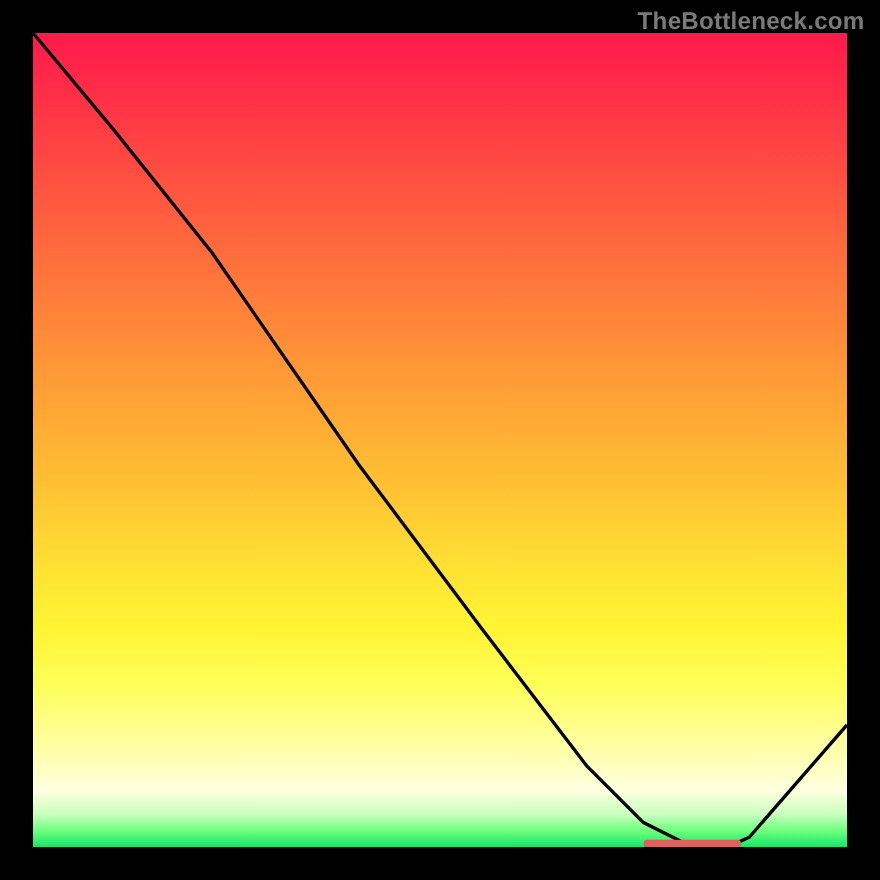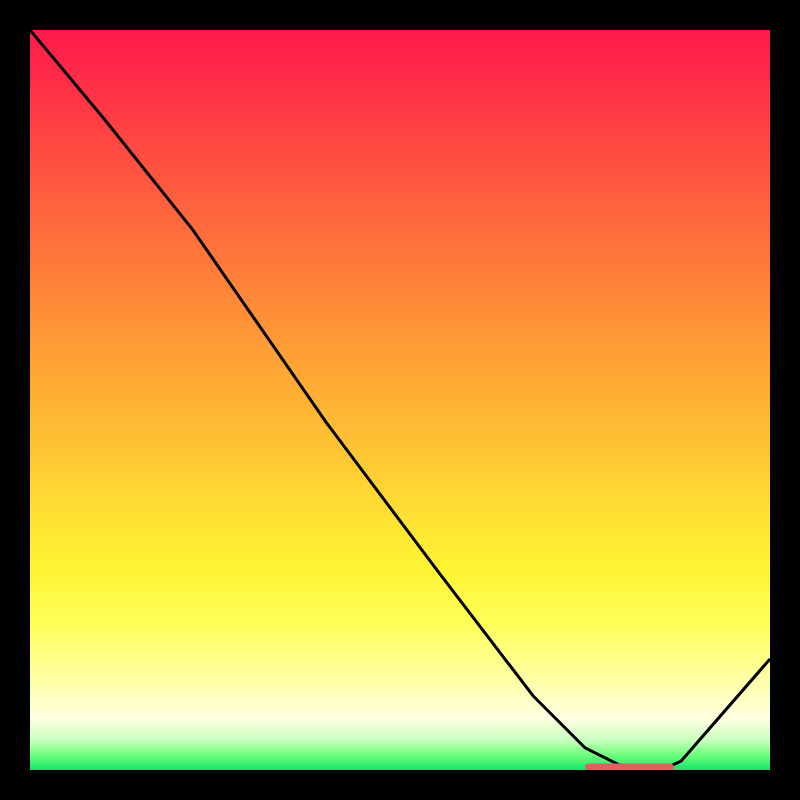--- a/index.html
+++ b/index.html
@@ -56,20 +56,21 @@
     width: 740px;
     height: 740px;
     z-index: 3;
   }
 </style>
 </head>
 <body>
 
 <div class="wrapper">
 
+  <div class="watermark">TheBottleneck.com</div>
 
   <div class="plot-area"></div>
 
   <svg class="overlay" viewBox="0 0 740 740" preserveAspectRatio="none">
     <path fill="none" stroke="#000000" stroke-width="3" d="M0.0 0.0 L74.0 88.8 L162.8 199.8 L296.0 392.2 L407.0 540.2 L503.2 666.0 L555.0 717.8 L592.0 736.3 L614.2 740.0 L636.4 737.8 L651.2 731.1 L740.0 629.0" id="curve-path"></path>
     <rect id="marker-rect" height="7" rx="3.5" ry="3.5" fill="#e06060" x="555.0" width="88.8" y="733.5"></rect>
   </svg>
 
 </div>
 

